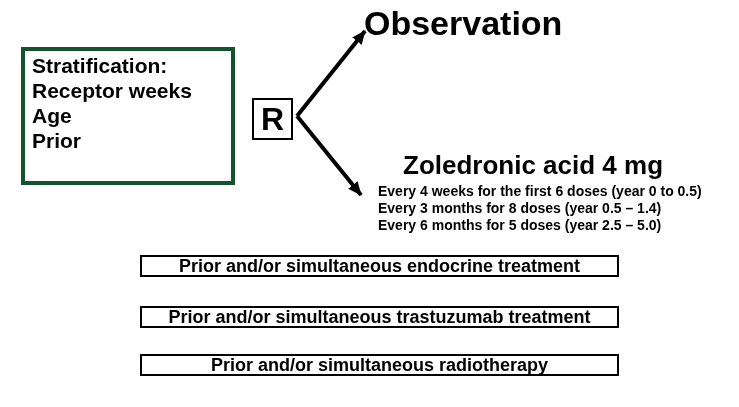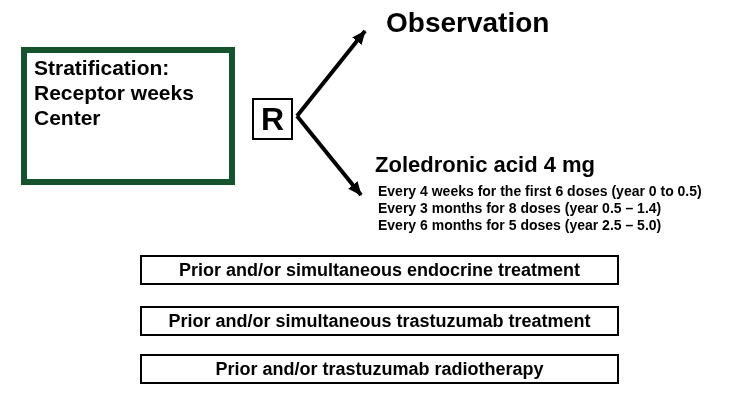--- a/index.html
+++ b/index.html
@@ -16,21 +16,21 @@
     font-weight: bold;
     color: #000000;
     overflow: hidden;
   }
   .strat-box {
     position: absolute;
     left: 21px;
     top: 47px;
     width: 214px;
     height: 138px;
-    border: 6px solid #14532d;
+    border: 4px solid #14532d;
     box-sizing: border-box;
     padding: 2px 0 0 7px;
   }
   .strat-box .line {
     font-size: 21px;
     line-height: 25px;
     white-space: nowrap;
   }
   .r-box {
     position: absolute;
@@ -45,50 +45,51 @@
     justify-content: center;
     font-size: 32px;
   }
   .arrows {
     position: absolute;
     left: 290px;
     top: 20px;
   }
   .obs-title {
     position: absolute;
-    left: 386px;
+    left: 364px;
     top: 6px;
-    font-size: 28px;
+    font-size: 34px;
     line-height: 34px;
     white-space: nowrap;
   }
   .zol {
     position: absolute;
     left: 375px;
     top: 148px;
   }
   .zol-title {
-    font-size: 22px;
+    font-size: 26px;
     line-height: 34px;
     white-space: nowrap;
+    margin-left: 28px;
   }
   .zol-sched {
     margin-top: 1px;
     padding-left: 3px;
   }
   .zol-sched .line {
     font-size: 14px;
     line-height: 17px;
     white-space: nowrap;
   }
   .treat-box {
     position: absolute;
     left: 140px;
     width: 479px;
-    height: 30px;
+    height: 22px;
     border: 2px solid #000000;
     box-sizing: border-box;
     display: flex;
     align-items: center;
     justify-content: center;
   }
   .treat-box .label {
     font-size: 18px;
     white-space: nowrap;
   }
@@ -97,21 +98,22 @@
   .treat-box.t3 { top: 354px; }
 </style>
 </head>
 <body>
 
 <div class="canvas">
 
   <div class="strat-box">
     <div class="line">Stratification:</div>
     <div class="line">Receptor weeks</div>
-    <div class="line">Center</div>
+    <div class="line">Age</div>
+    <div class="line">Prior</div>
   </div>
 
   <div class="r-box">
     <span>R</span>
   </div>
 
   <svg class="arrows" width="85" height="185" viewBox="0 0 85 185">
     <defs>
       <marker id="ah" viewBox="0 0 14 12" refX="13" refY="6" markerWidth="14" markerHeight="12" markerUnits="userSpaceOnUse" orient="auto">
         <path d="M0,0 L14,6 L0,12 Z" fill="#000000"></path>
@@ -132,16 +134,16 @@
     </div>
   </div>
 
   <div class="treat-box t1">
     <span class="label">Prior and/or simultaneous endocrine treatment</span>
   </div>
   <div class="treat-box t2">
     <span class="label">Prior and/or simultaneous trastuzumab treatment</span>
   </div>
   <div class="treat-box t3">
-    <span class="label">Prior and/or trastuzumab radiotherapy</span>
+    <span class="label">Prior and/or simultaneous radiotherapy</span>
   </div>
 
 </div>
 
 </body></html>

